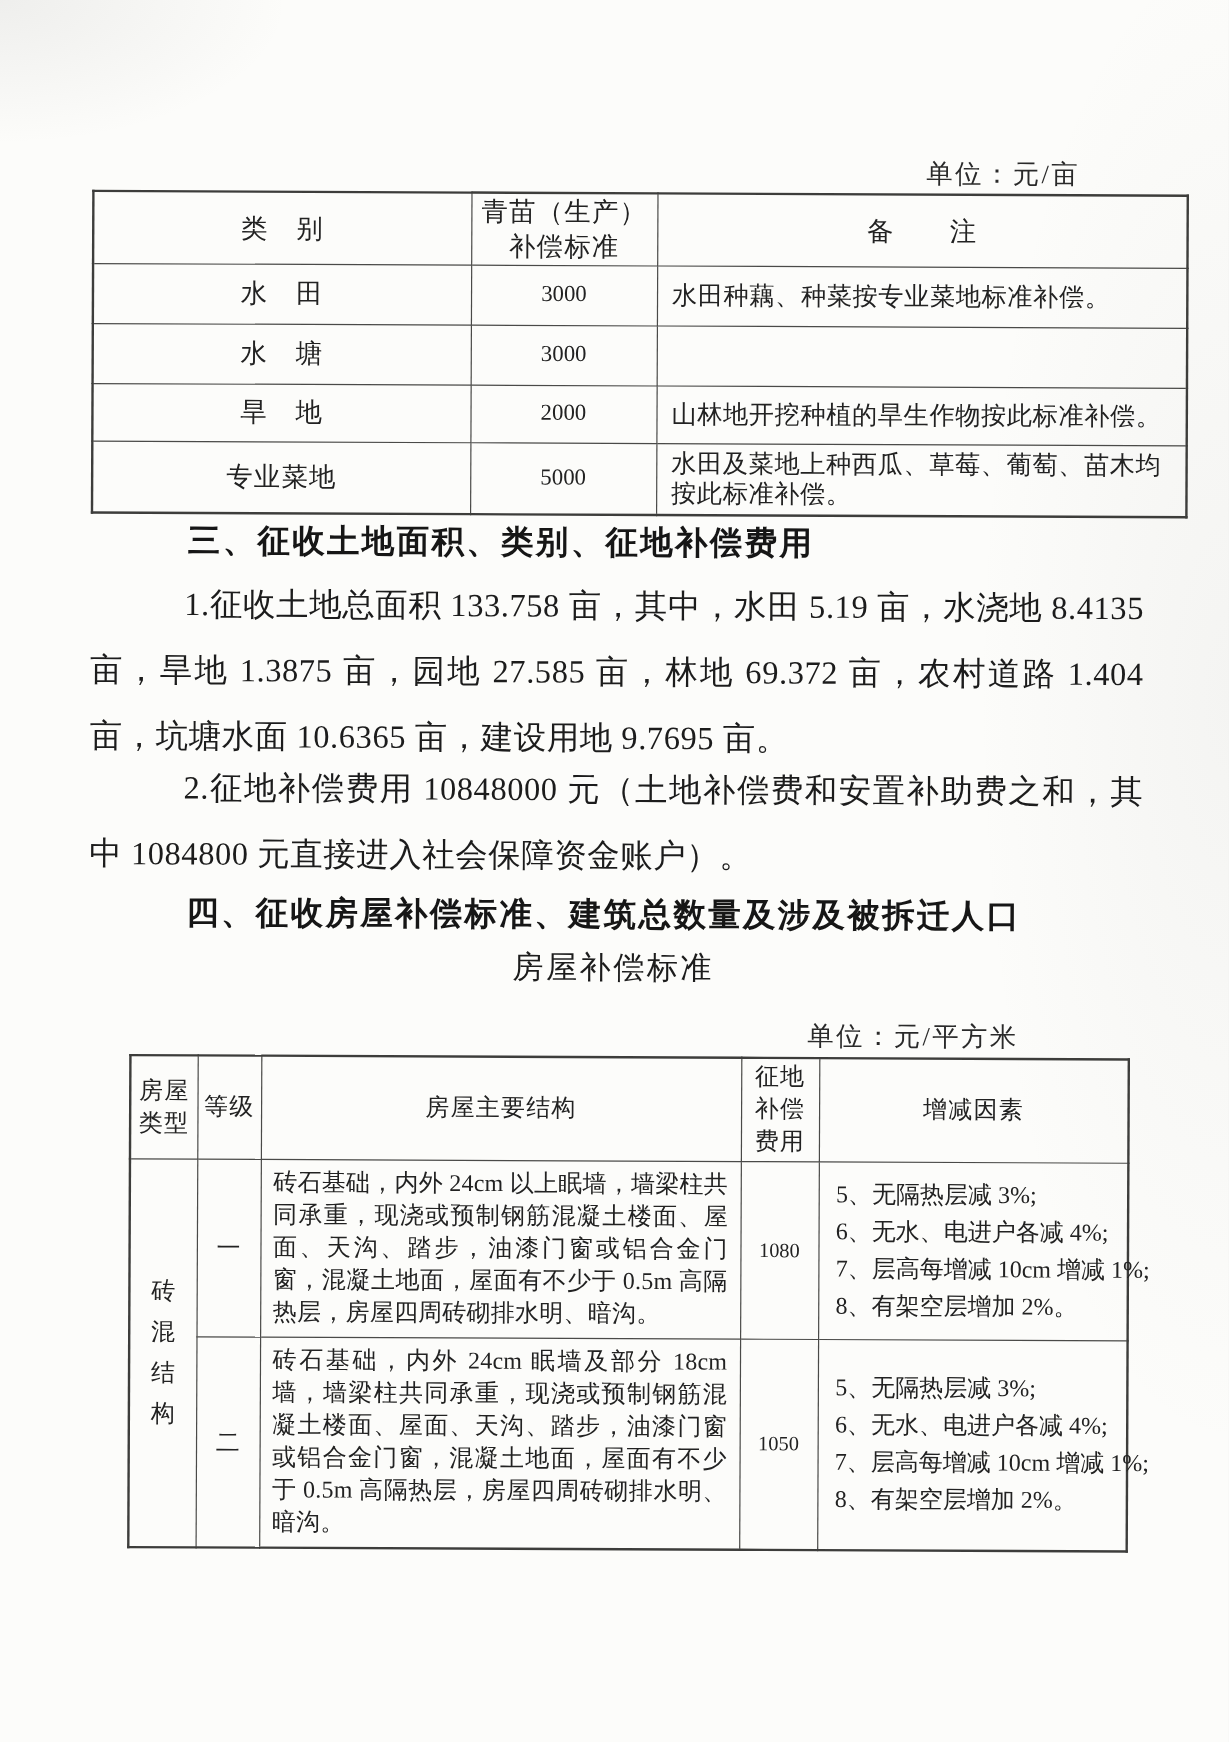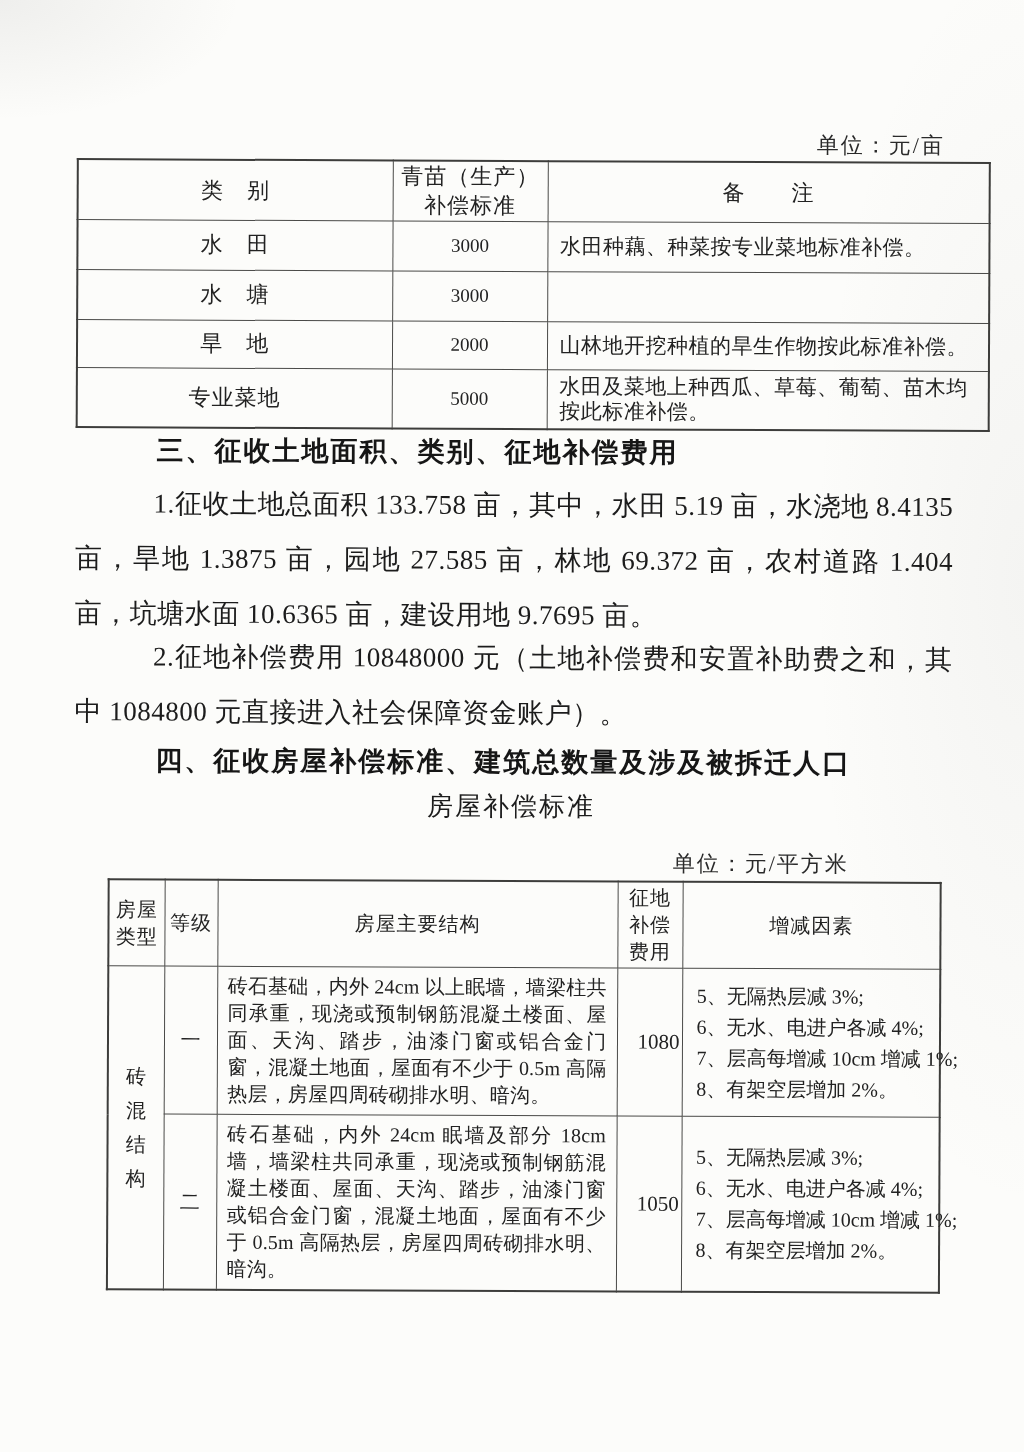--- a/index.html
+++ b/index.html
@@ -84,39 +84,39 @@
   .t2 th,.t2 td{
     border:1.5px solid #4a4a48;
     font-weight:normal;
     font-size:20px;
     color:#222;
     vertical-align:middle;
   }
   .t2 th{text-align:center;line-height:27px;letter-spacing:1px;padding:2px 4px;}
   .t2 .c-grade{text-align:center;}
   .t2 .c-struct{text-align:justify;padding:6px 10px;line-height:27px;letter-spacing:0.2px;}
-  .t2 .c-std2{text-align:right;font-size:21px;padding:0 2px;}
+  .t2 .c-std2{text-align:center;font-size:17px;padding:0 2px;}
   .t2 .c-fact{padding:6px 0 6px 14px;}
   .t2 .c-fact div{line-height:31px;white-space:nowrap;}
   .vtext{
     width:1.1em;
     margin:4px auto;
     line-height:34px;
     font-size:20px;
     text-align:center;
     word-break:break-all;
   }
 </style>
 </head>
 <body>
 
 <div class="page">
   <div class="tilt">
 
-    <div class="abs unit-label" style="left:770px;top:129px;margin-left:45px;">单位：元/亩</div>
+    <div class="abs unit-label" style="left:770px;top:129px;">单位：元/亩</div>
 
     <table class="t1 abs" style="left:75px;top:160px;">
       <colgroup>
           <col style="width:315px">
           <col style="width:155px">
           <col style="width:442px">
         </colgroup>
       <tbody>
           <tr style="height:60px">
         <th class="c-cat">类　别</th>

